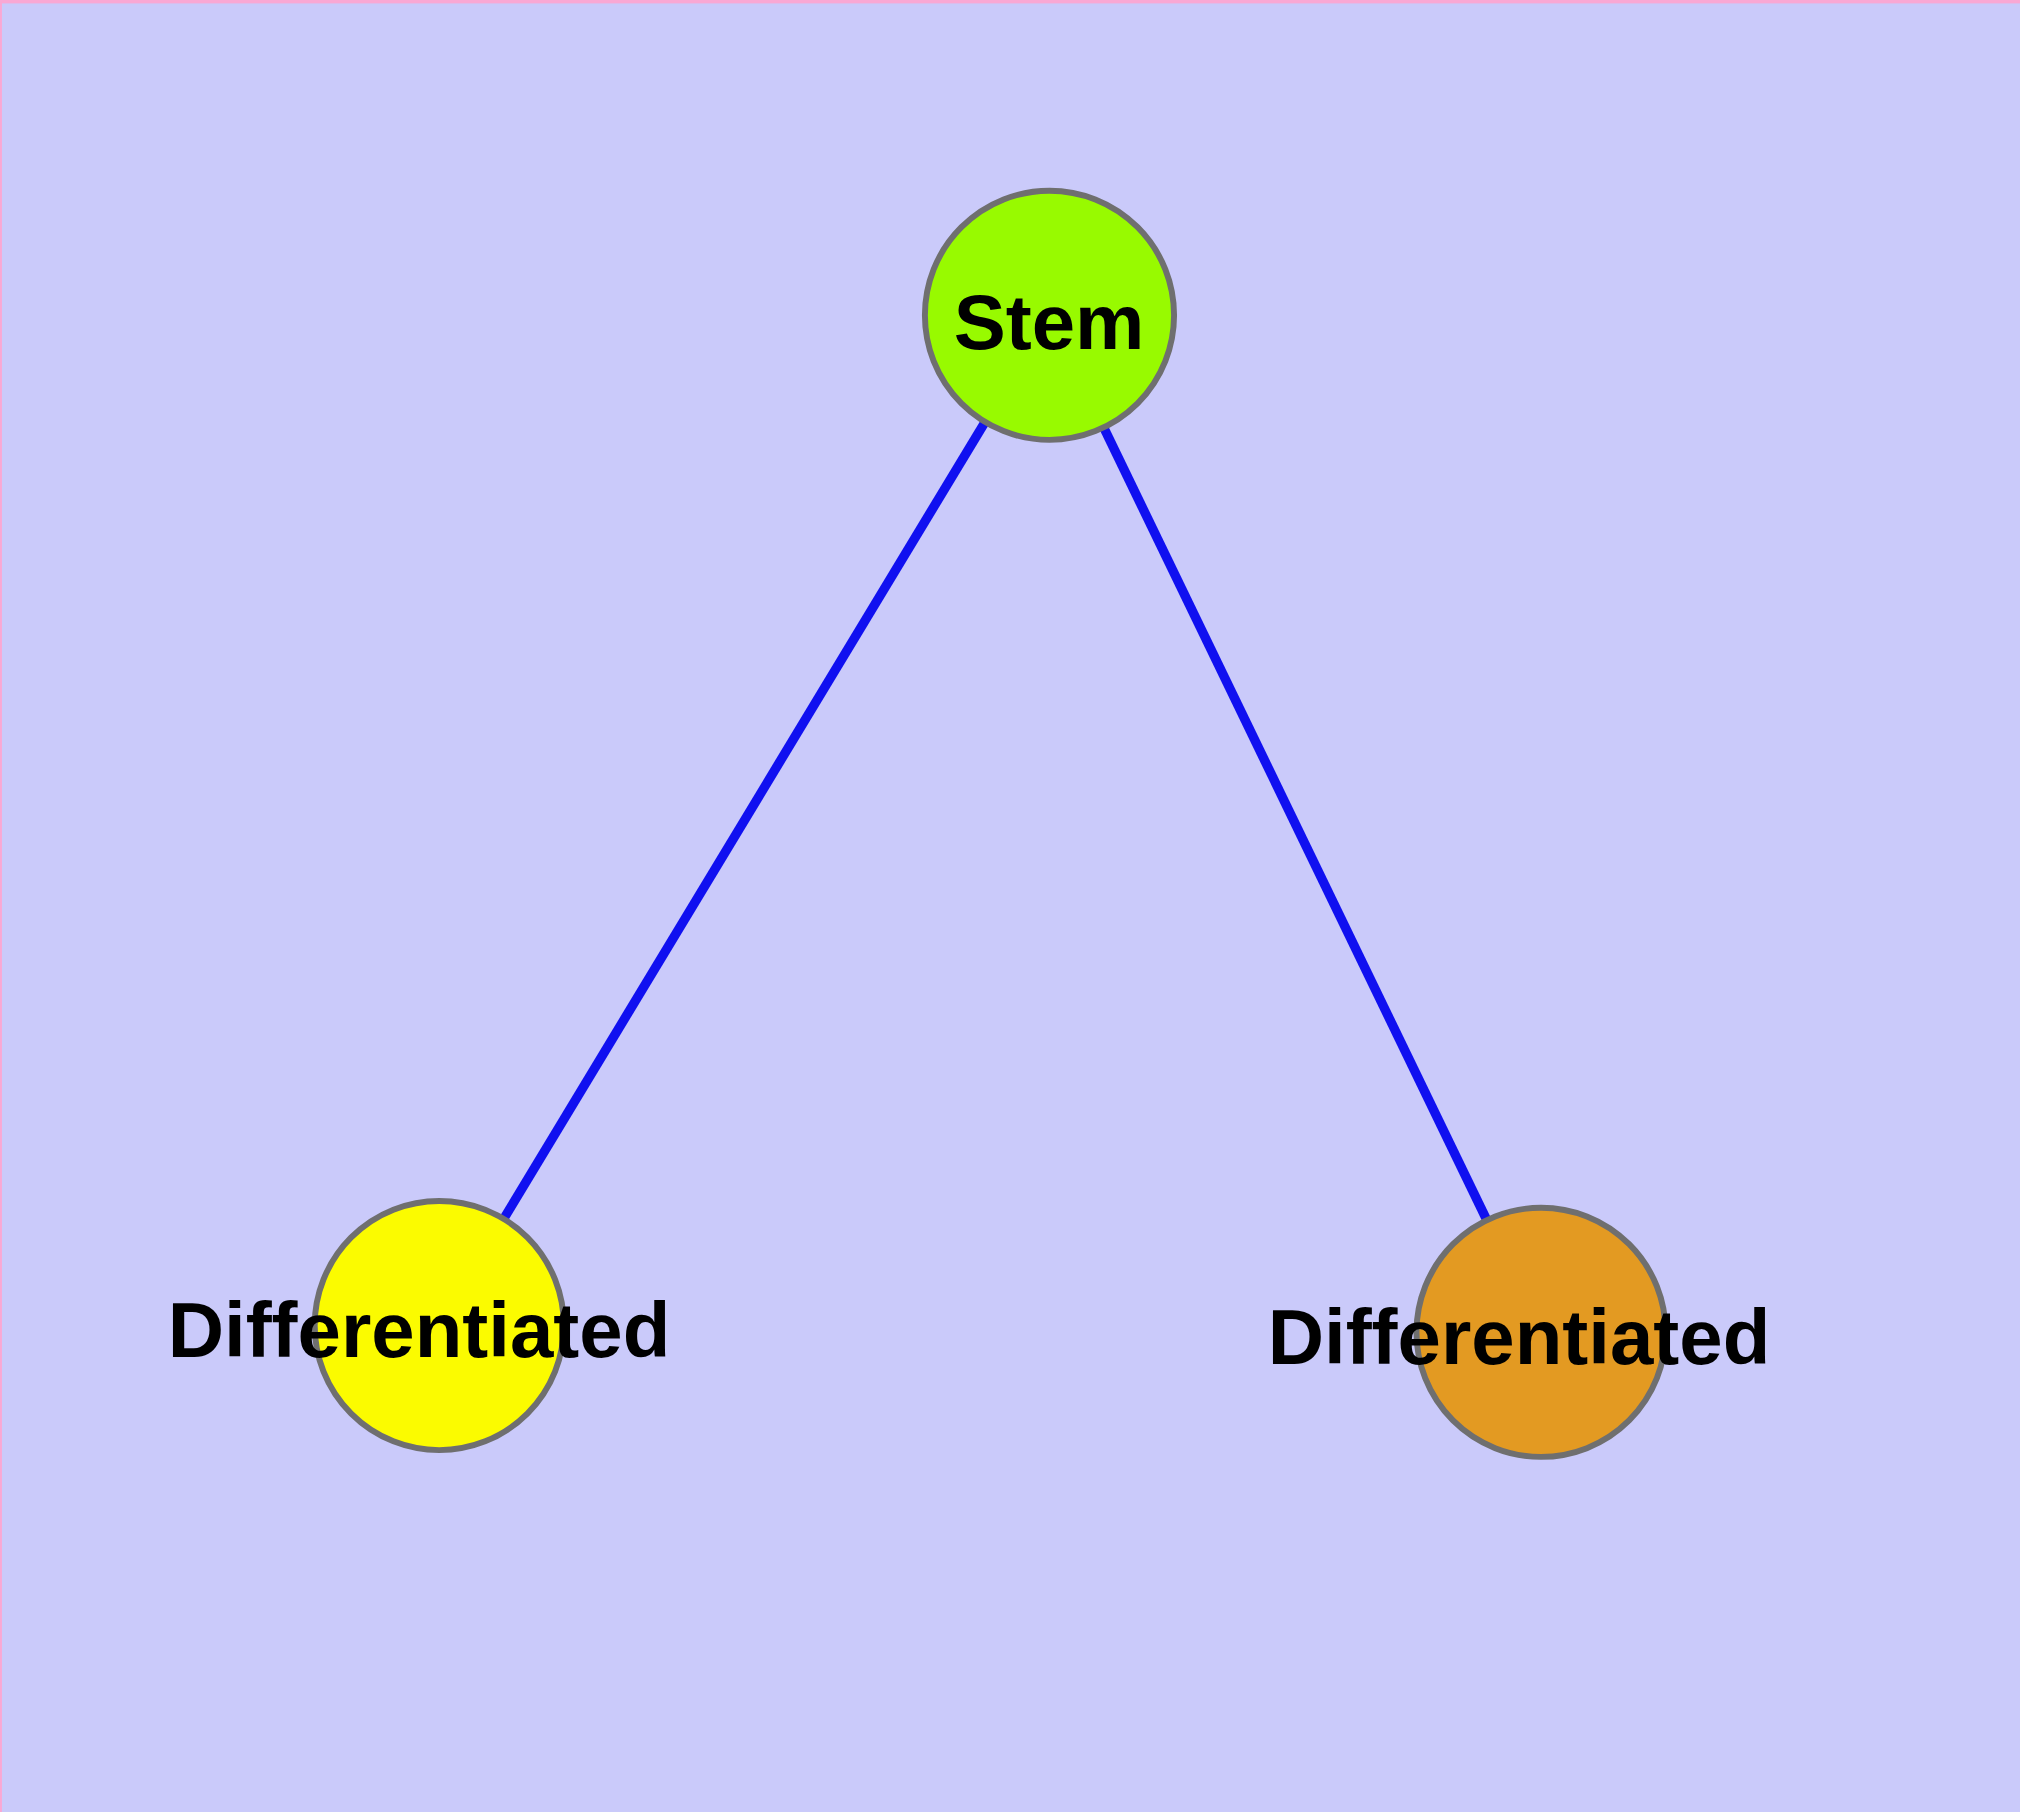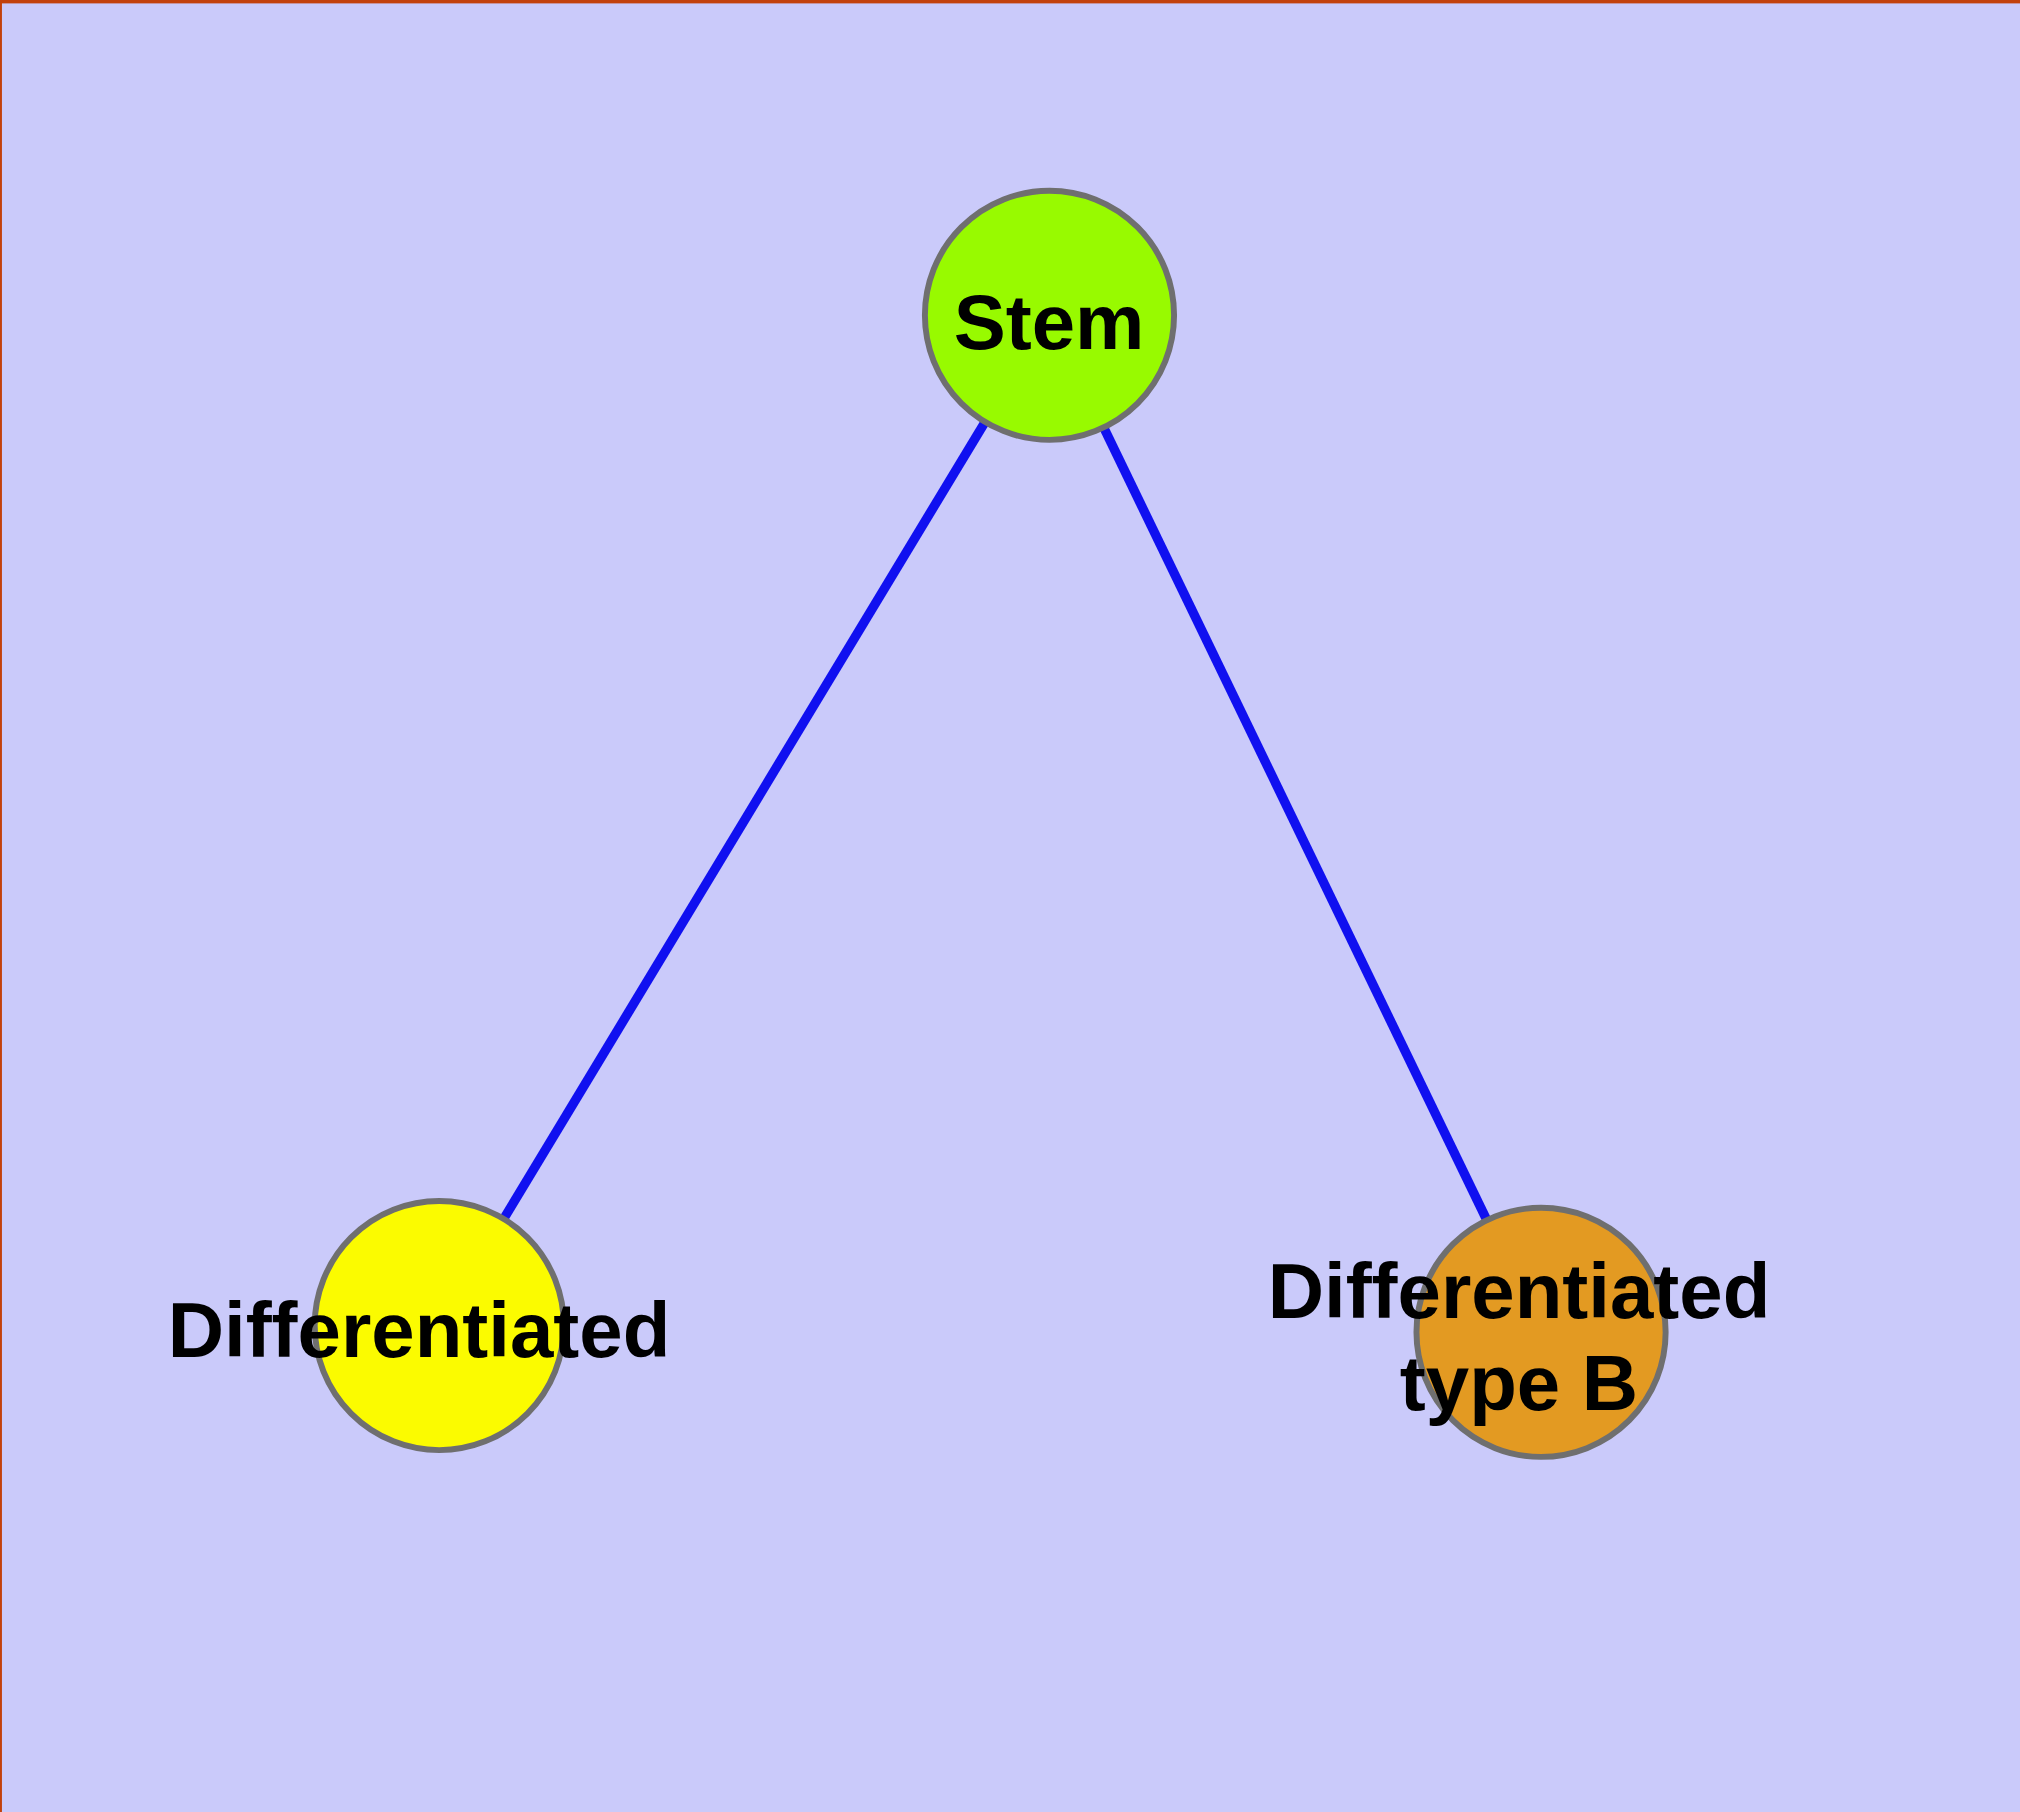--- a/index.html
+++ b/index.html
@@ -4,21 +4,21 @@
 <style>
   html, body {
     margin: 0;
     padding: 0;
     background: #ffffff;
   }
   .page {
     position: relative;
     width: 2021px;
     height: 1812px;
-    background: #c2410c;
+    background: #f9a8d4;
     overflow: hidden;
     font-family: "Liberation Sans", "DejaVu Sans", sans-serif;
   }
   .graph-svg {
     position: absolute;
     left: 0;
     top: 0;
     display: block;
   }
   .edge {
@@ -62,17 +62,16 @@
   <div class="node-label" style="left:1049px; top:322px;">
     <span class="line">Stem</span>
   </div>
 
   <div class="node-label" style="left:419px; top:1330px;">
     <span class="line">Differentiated</span>
   </div>
 
   <div class="node-label" style="left:1519px; top:1337px;">
     <span class="line">Differentiated</span>
-    <span class="line">type B</span>
   </div>
 
 </div>
 
 
 </body></html>

